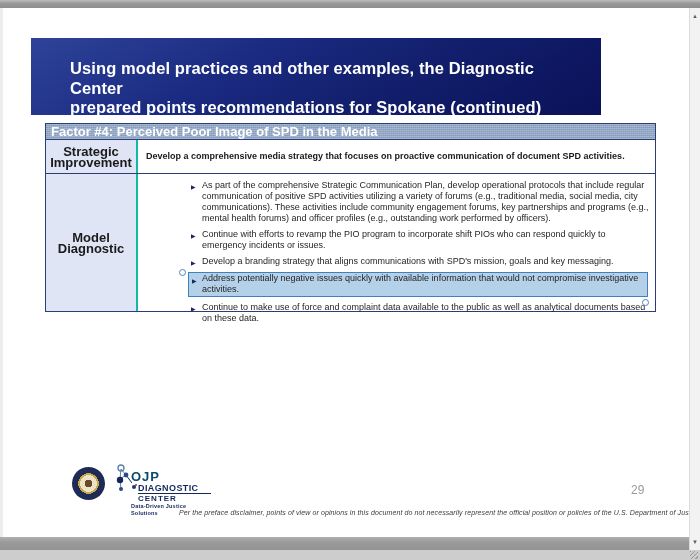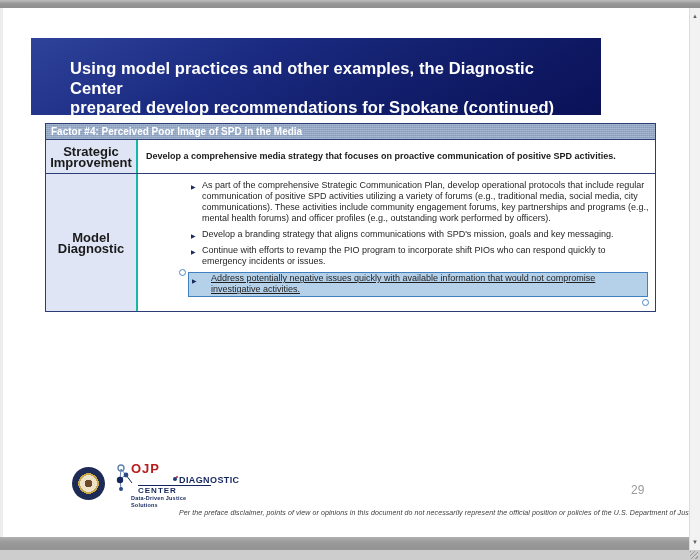--- a/index.html
+++ b/index.html
@@ -57,21 +57,21 @@
     position:absolute; left:42px; top:115px; width:611px;
     border:1px solid #2c3c74; background:#fff;
     color:#1a1a1a;
   }
   .factor-header {
     height:16px; line-height:16px; padding-left:5px;
     background-color:#8ea5c6;
     background-image:
       repeating-linear-gradient(0deg, rgba(255,255,255,.14) 0 1px, rgba(0,0,0,.05) 1px 2px),
       repeating-linear-gradient(90deg, rgba(255,255,255,.10) 0 1px, transparent 1px 2px);
-    color:#ffffff; font-size:10px; font-weight:bold;
+    color:#ffffff; font-size:13px; font-weight:bold;
     border-bottom:1px solid #2c3c74;
   }
   .t-row { display:flex; border-bottom:1px solid #2c3c74; }
   .t-row:last-child { border-bottom:none; }
   .label-cell {
     width:92px; min-width:92px; background:#dfe5f5;
     border-right:2px solid #14b8a6;
     display:flex; align-items:center; justify-content:center;
     text-align:center; font-size:13px; font-weight:bold; line-height:11px;
     padding:2px 8px;
@@ -87,44 +87,44 @@
     position:relative; font-size:9px; line-height:11px;
     color:#1f1f1f; padding-left:11px; margin-bottom:5px;
   }
   .bullet-icon {
     position:absolute; left:0; top:1.5px;
     font-size:6px; color:#1b2a5e;
   }
   li.highlighted {
     width:fit-content; max-width:100%;
     background:#b5d1ea; border:1px solid #4180bf;
-    margin-left:-3px; padding:0 3px 1px 22px;text-decoration:underline;
+    margin-left:-3px; padding:0 3px 1px 13px;
   }
   li.highlighted .bullet-icon { left:3px; top:2.5px; }
   .sel-handle {
     position:absolute; width:7px; height:7px; border-radius:50%;
     background:#fff; border:1.5px solid #4d86c0; z-index:5;
   }
   .sel-handle.start { left:-10px; top:-4px; }
   .sel-handle.end { right:-2px; bottom:-10px; }
 
   
   .doj-seal {
     position:absolute; left:69px; top:459px; width:33px; height:33px; border-radius:50%;
     background:radial-gradient(circle at 50% 50%,
       #6b4a2a 0 16%, #ece2c6 16% 36%, #c9a84c 36% 44%,
       #1e2b56 44% 86%, #c9a84c 86% 94%, #1e2b56 94% 100%);
   }
   .ojp-logo { position:absolute; left:113px; top:454px; width:96px; height:42px; }
   .ojp-logo svg { position:absolute; left:0; top:1px; }
   .ojp-wordmark { position:absolute; left:15px; top:0; width:80px; }
-  .ojp-word { font-size:13px; font-weight:bold; color:#b91c1c; letter-spacing:1px; line-height:13px; }
+  .ojp-word { font-size:13px; font-weight:bold; color:#0c4a6e; letter-spacing:1px; line-height:13px;margin-top:8px; }
   .diagnostic-word {
     font-size:9px; font-weight:bold; color:#14265e; letter-spacing:0.4px; line-height:10px;
-    position:relative; padding-left:7px;margin-left:41px;
+    position:relative; padding-left:7px;
   }
   .logo-accent {
     position:absolute; left:1px; top:2px; width:4px; height:4px; border-radius:50%;
     background:#1c3a7a; box-shadow:2px -2px 0 -1px #cc2a1e;
   }
   .center-word {
     font-size:8px; font-weight:bold; color:#14265e; letter-spacing:1px;
     border-top:1px solid #14265e; line-height:9px; width:73px; margin-left:7px;
   }
   .tagline-word { font-size:5.5px; font-weight:bold; color:#14265e; line-height:7px; padding-left:0px; letter-spacing:0.2px; }
@@ -139,55 +139,59 @@
 <body>
 
 <div class="top-bar"></div>
 <div class="left-strip"></div>
 
 <div class="slide">
 
   <div class="title-banner">
     <div class="inner">
       <div class="title-line">Using model practices and other examples, the Diagnostic Center</div>
-      <div class="title-line">prepared develop recommendations for Spokane (continued)</div>
+      <div class="title-line">prepared points recommendations for Spokane (continued)</div>
     </div>
   </div>
 
   <div class="factor-table">
     <div class="factor-header">Factor #4: Perceived Poor Image of SPD in the Media</div>
 
     <div class="t-row row-strategic">
       <div class="label-cell">Strategic Improvement</div>
       <div class="content-cell">
-        <div class="strategic-text">Develop a comprehensive media strategy that focuses on proactive communication of positive SPD activities.</div>
+        <div class="strategic-text">Develop a comprehensive media strategy that focuses on proactive communication of document SPD activities.</div>
       </div>
     </div>
 
     <div class="t-row row-model">
       <div class="label-cell">Model Diagnostic</div>
       <div class="content-cell">
         <ul class="bullets">
           <li>
             <span class="bullet-icon">▶</span>
             <span>As part of the comprehensive Strategic Communication Plan, develop operational protocols that include regular communication of positive SPD activities utilizing a variety of forums (e.g., traditional media, social media, city communications). These activities include community engagement forums, key partnerships and programs (e.g., mental health forums) and officer profiles (e.g., outstanding work performed by officers).</span>
           </li>
           <li>
             <span class="bullet-icon">▶</span>
+            <span>Continue with efforts to revamp the PIO program to incorporate shift PIOs who can respond quickly to emergency incidents or issues.</span>
+          </li>
+          <li>
+            <span class="bullet-icon">▶</span>
             <span>Develop a branding strategy that aligns communications with SPD's mission, goals and key messaging.</span>
-          </li>
-          <li>
-            <span class="bullet-icon">▶</span>
-            <span>Continue with efforts to revamp the PIO program to incorporate shift PIOs who can respond quickly to emergency incidents or issues.</span>
           </li>
           <li class="highlighted">
             <span class="sel-handle start"></span>
             <span class="bullet-icon">▶</span>
             <span>Address potentially negative issues quickly with available information that would not compromise investigative activities.</span>
             <span class="sel-handle end"></span>
+          </li>
+          <li>
+            <span class="bullet-icon">▶</span>
+            <span>Continue to make use of force and complaint data available to the public as well as analytical documents based on these data.</span>
           </li>
         </ul>
       </div>
     </div>
   </div>
 
   <div class="doj-seal"></div>
 
   <div class="ojp-logo">
     <svg width="16" height="34" viewBox="0 0 16 34">

